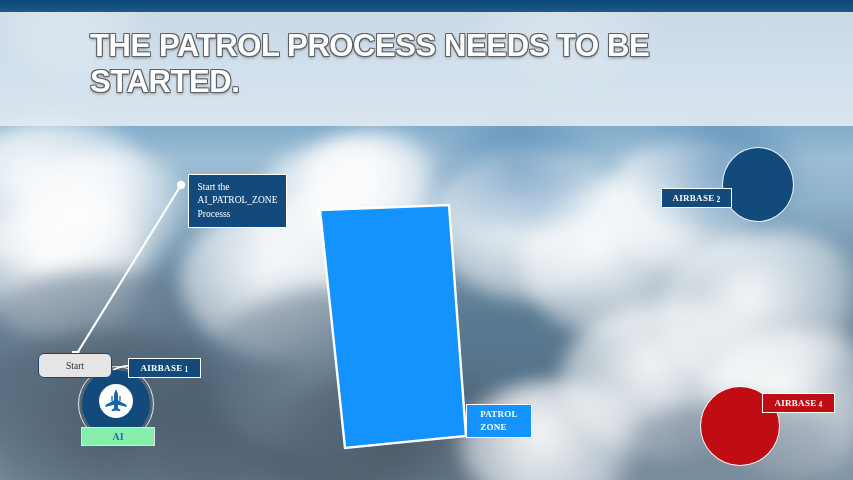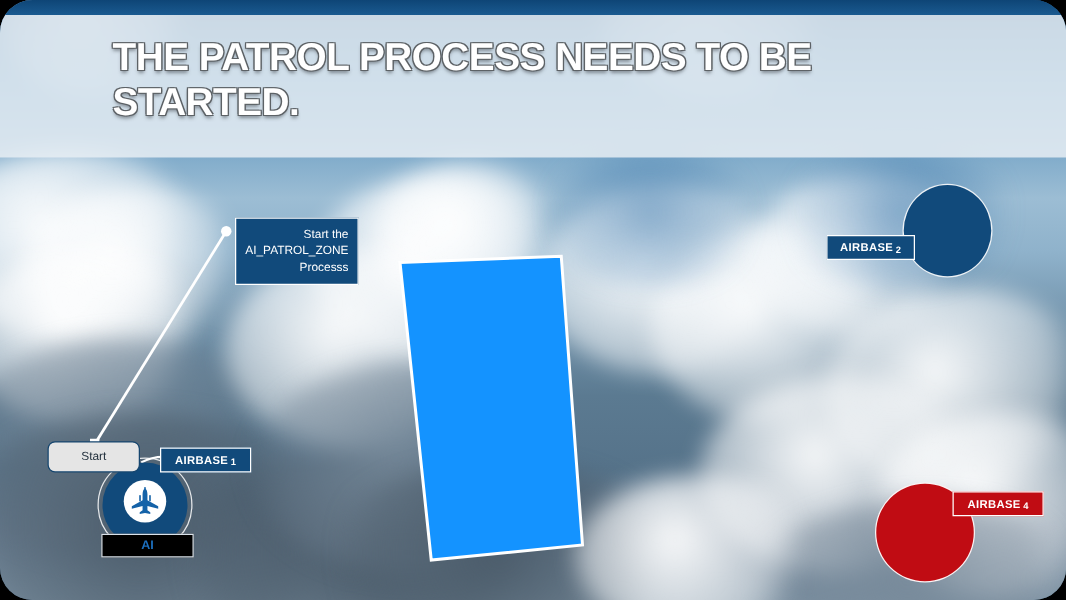--- a/index.html
+++ b/index.html
@@ -9,21 +9,20 @@
     background: #000;
   }
   #slide {
     position: relative;
     width: 853px;
     height: 480px;
     overflow: hidden;
     font-family: "Liberation Sans", sans-serif;
     background: #2b4a63;
     user-select: none;
-    border-radius: 26px;
   }
 
   
   .bg-layer { position: absolute; inset: 0; }
 
   .sky-base {
     background:
       linear-gradient(to bottom,
         #1b4e7e 0%,
         #2e6d9e 6%,
@@ -70,21 +69,22 @@
   }
 
   
   .connector { position: absolute; left: 0; top: 0; width: 853px; height: 480px; pointer-events: none; }
 
   
   .box {
     position: absolute;
     box-sizing: border-box;
     display: flex; align-items: center; justify-content: center;
-    text-align: right;
+    text-align: left;
+    font-family: Liberation Serif, serif;
   }
   .box-process {
     left: 188px; top: 174px; width: 99px; height: 54px;
     background: #114a7b;
     border: 1.6px solid #ffffff;
     color: #ffffff;
     font-size: 9.5px;
     line-height: 1.42;
     white-space: pre-line;
   }
@@ -129,21 +129,21 @@
     border: 1.6px solid #ffffff;
     color: #ffffff;
     font-size: 9px;
     font-weight: bold;
     line-height: 1.45;
     white-space: pre-line;
     letter-spacing: .2px;
   }
   .box-ai {
     left: 81px; top: 427px; width: 74px; height: 19px;
-    background: #000000;
+    background: #86efac;
     border: 1.4px solid #d9e2ea;
     color: #1c6fbf;
     font-size: 10px;
     font-weight: bold;
   }
   .sub-digit { font-size: 7.5px; vertical-align: baseline; position: relative; top: 1px; margin-left: 2px; }
 
   
   .circle { position: absolute; border-radius: 50%; }
   .circle-ab2 {
@@ -262,16 +262,18 @@
   <div class="box box-airbase2">
     <span>AIRBASE</span>
       <span class="sub-digit">2</span>
   </div>
 
   <div class="box box-airbase4">
     <span>AIRBASE</span>
       <span class="sub-digit">4</span>
   </div>
 
+  <div class="box box-zone">PATROL
+ZONE</div>
 
   <div class="box box-ai">AI</div>
 
 </div>
 
 </body></html>

